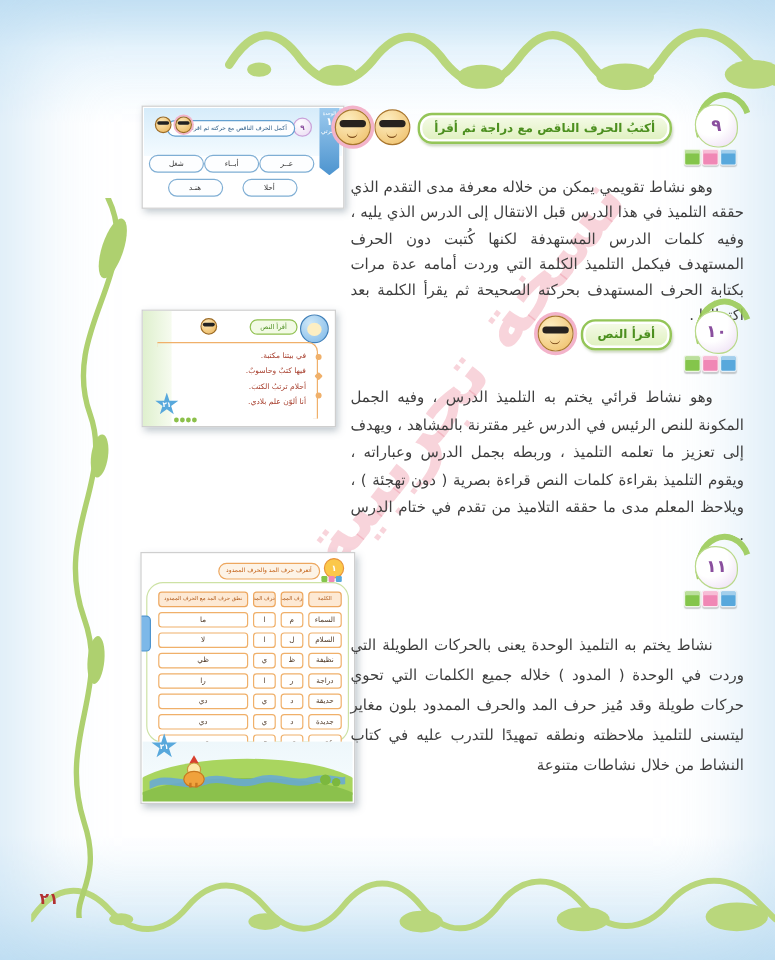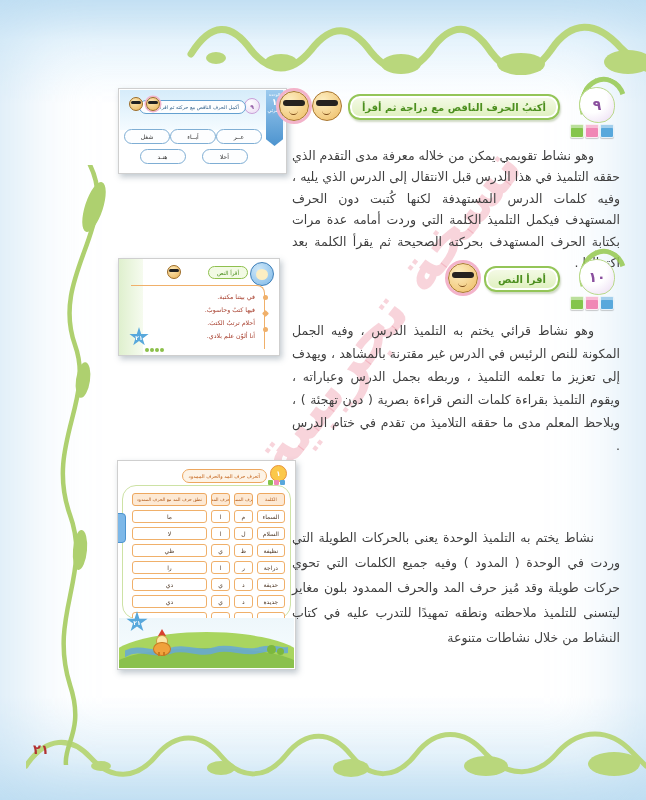--- a/index.html
+++ b/index.html
@@ -179,22 +179,31 @@
         </span>
     </div>
     <div class="ribbon">أقرأ النص</div>
     <div class="mascots">
       <div class="face pink"></div>
     </div>
   </div>
   <p class="para" id="para2"><span class="indent"></span><span>وهو نشاط قرائي يختم به التلميذ الدرس ، وفيه الجمل المكونة للنص الرئيس في الدرس غير مقترنة بالمشاهد ، ويهدف إلى تعزيز ما تعلمه التلميذ ، وربطه بجمل الدرس وعباراته ، ويقوم التلميذ بقراءة كلمات النص قراءة بصرية ( دون تهجئة ) ، ويلاحظ المعلم مدى ما حققه التلاميذ من تقدم في ختام الدرس .</span></p>
 
   <div class="sec-head" style="top:450px;">
-  </div>
-  <p class="para" id="para3"><span class="indent"></span><span>نشاط يختم به التلميذ الوحدة يعنى بالحركات الطويلة التي وردت في الوحدة ( المدود ) وفيه جميع الكلمات التي تحوي حركات طويلة وقد مُيز حرف المد والحرف الممدود بلون مغاير ليتسنى للتلميذ ملاحظته ونطقه تمهيدًا للتدرب عليه في كتاب النشاط من خلال نشاطات متنوعة</span></p>
+    <div class="badge">
+      <span class="swirl"></span>
+      <span class="ball">١١</span>
+      <span class="cubes">
+          <i class="cube blue"></i>
+          <i class="cube pink"></i>
+          <i class="cube green"></i>
+        </span>
+    </div>
+  </div>
+  <p class="para" id="para3"><span class="indent"></span><span>نشاط يختم به التلميذ الوحدة يعنى بالحركات الطويلة التي وردت في الوحدة ( المدود ) خلاله جميع الكلمات التي تحوي حركات طويلة وقد مُيز حرف المد والحرف الممدود بلون مغاير ليتسنى للتلميذ ملاحظته ونطقه تمهيدًا للتدرب عليه في كتاب النشاط من خلال نشاطات متنوعة</span></p>
 
   <div class="card t1">
     <div class="t1-sky"></div>
     <div class="t1-pennant">
       <span class="u">الوحدة</span>
       <span class="n">١</span>
       <span class="l">أسرتي</span>
     </div>
     <div class="t1-badge">٩</div>
     <div class="t1-ribbon">أكمل الحرف الناقص مع حركته ثم اقرأ الكلمة</div>

